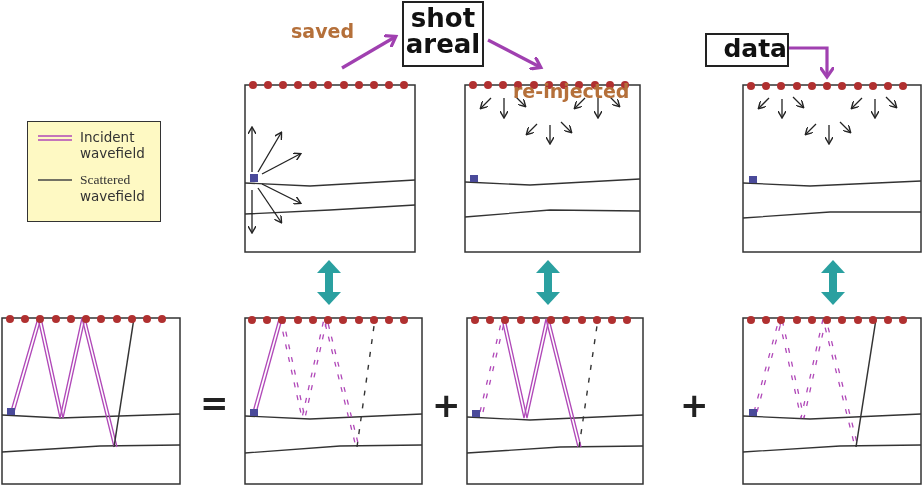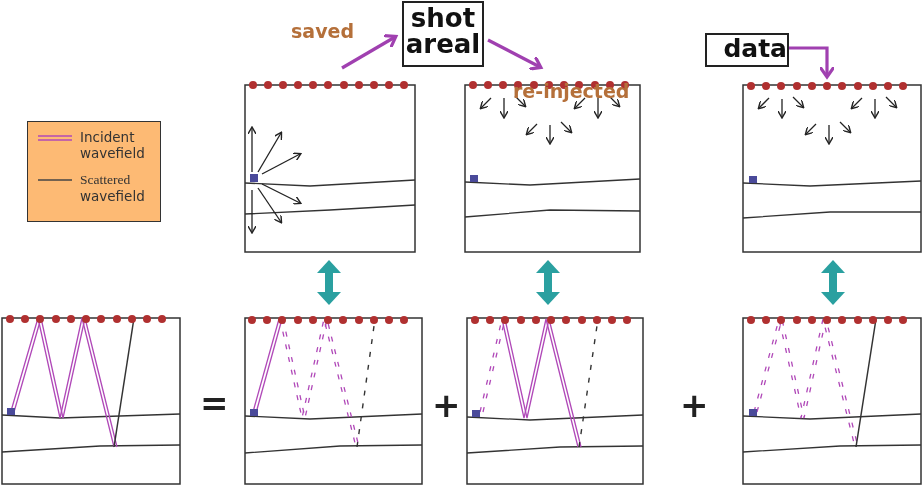--- a/index.html
+++ b/index.html
@@ -4,21 +4,21 @@
 <style>
   html, body { margin:0; padding:0; background:#ffffff; }
   body { width:923px; height:489px; position:relative; overflow:hidden;
          font-family:"DejaVu Sans", sans-serif; }
   #diagram { position:absolute; left:0; top:0; }
   .label-box { position:absolute; border:2px solid #222; background:#fff;
                font-weight:bold; color:#111; text-align:center; line-height:1.0; }
   .annot { position:absolute; font-weight:bold; color:#b5703a; font-size:19px; }
   .op { position:absolute; font-weight:bold; color:#222; font-size:34px; }
   .legend { position:absolute; left:27px; top:121px; width:132px; height:99px;
-            border:1.5px solid #333; background:#fdba74; }
+            border:1.5px solid #333; background:#fef9c3; }
   .legend-row { position:absolute; left:10px; font-size:13.5px; color:#333; line-height:16px; }
   .legend-swatch { position:absolute; left:-0px; width:34px; }
   .legend-text { position:absolute; left:42px; white-space:nowrap; }
 </style>
 </head>
 <body>
 
 <svg id="diagram" width="923" height="489" viewBox="0 0 923 489" xmlns="http://www.w3.org/2000/svg">
   <defs>
     <marker id="ah" markerWidth="8" markerHeight="8" refX="6" refY="4" orient="auto" markerUnits="userSpaceOnUse">

